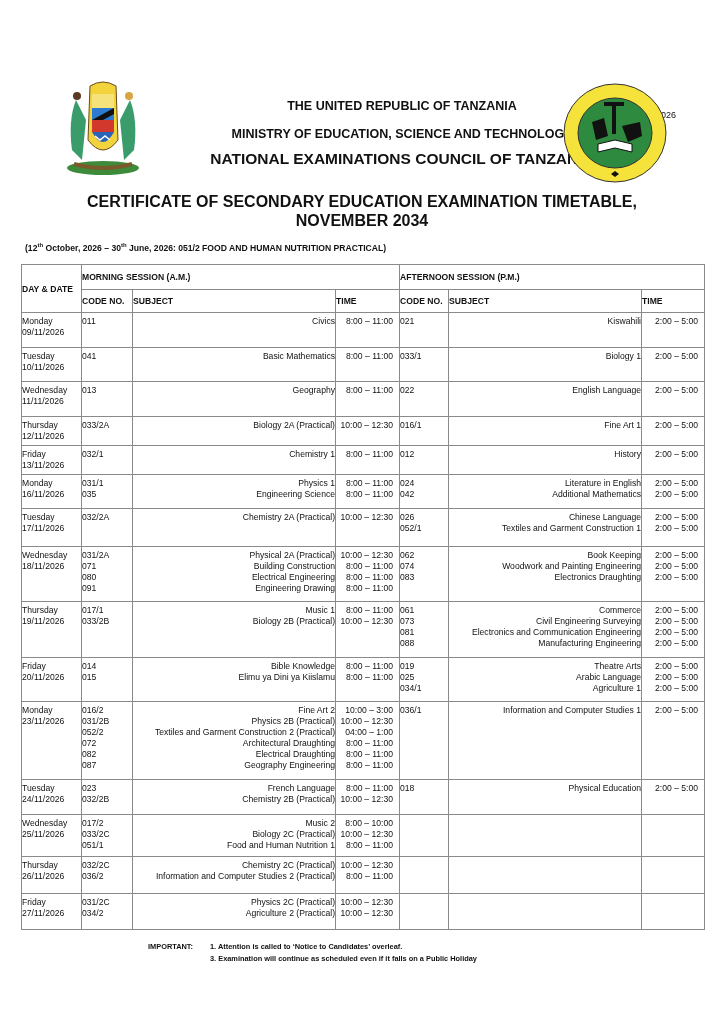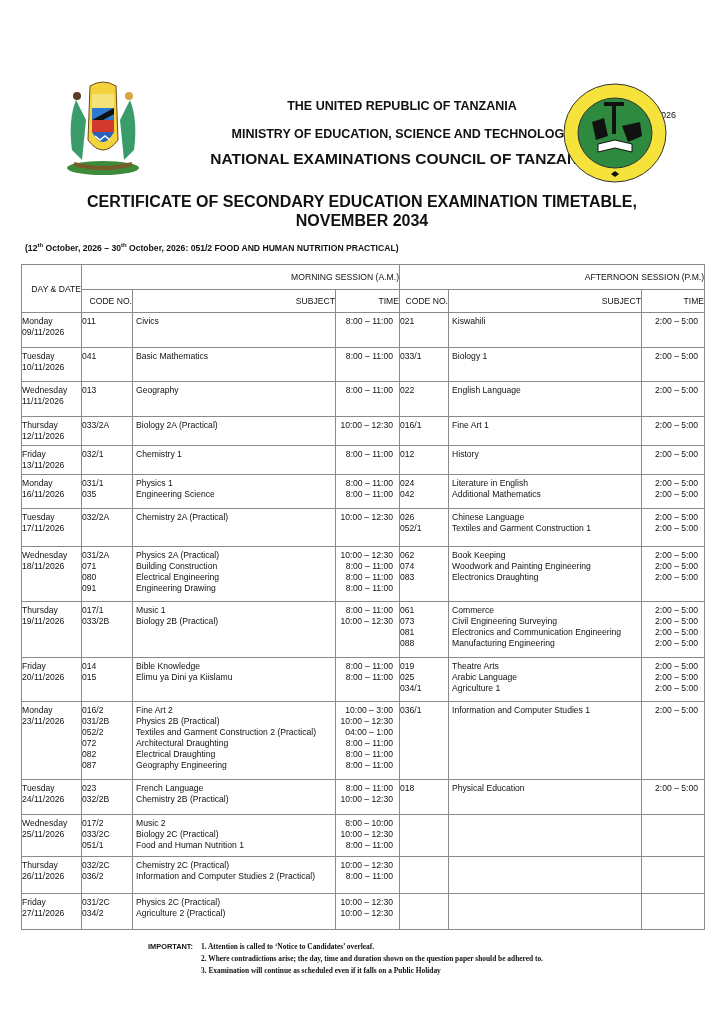--- a/index.html
+++ b/index.html
@@ -13,30 +13,30 @@
   .h3 { top: 150px; font-size: 15.5px; left: 40px; }
   .title { top: 192px; font-size: 16px; line-height: 19px; }
   .sub { left: 25px; top: 242px; font-size: 8.6px; font-weight: bold; }
   .sub sup { font-size: 6px; }
   .coat { left: 62px; top: 80px; width: 82px; height: 96px; }
   .seal { left: 562px; top: 82px; width: 106px; height: 102px; }
 
   table.tt { position: absolute; left: 21px; top: 264px; width: 683px;
              border-collapse: collapse; table-layout: fixed; font-size: 8.6px; }
   table.tt td, table.tt th { border: 1px solid #8a8a8a; padding: 0; vertical-align: top; }
-  table.tt th { font-weight: normal; vertical-align: middle; text-align: right; font-size: 8.6px; }
+  table.tt th { font-weight: bold; vertical-align: middle; text-align: left; font-size: 8.6px; }
   .c-day { text-align: left; padding-top: 3px !important; line-height: 11px; }
   .c-code { text-align: left; padding-top: 3px !important; line-height: 11px; }
-  .c-subj { text-align: left; padding: 3px 0 0 3px !important; line-height: 11px; white-space: nowrap; overflow: hidden; }
+  .c-subj { text-align: right; padding: 3px 0 0 3px !important; line-height: 11px; white-space: nowrap; overflow: hidden; }
   .c-time { text-align: right; padding: 3px 6px 0 0 !important; line-height: 11px; white-space: nowrap; }
   .line { display: block; }
 
   .imp { left: 136px; top: 941px; font-size: 7.4px; font-weight: bold; line-height: 12px; }
   .imp .lbl { position: absolute; left: 12px; top: 0; }
-  .imp .items { position: absolute; left: 65px; top: 0; white-space: nowrap; font-family: Liberation Serif, serif; }
+  .imp .items { position: absolute; left: 74px; top: 0; white-space: nowrap; }
 </style>
 </head>
 <body>
 
 <div class="abs ref">REF.CSEE 2026</div>
 
 <svg class="abs coat" viewBox="0 0 82 96">
   <ellipse cx="41" cy="88" rx="36" ry="7" fill="#3d8a3a"></ellipse>
   <path d="M28 6 Q41 -2 54 6 L56 60 Q41 80 26 60 Z" fill="#f2d33b" stroke="#6a4a1a" stroke-width="1"></path>
   <rect x="30" y="14" width="22" height="14" fill="#f6e27a"></rect>
@@ -65,21 +65,21 @@
   <path d="M30 40 L42 36 L46 54 L34 58 Z" fill="#111"></path>
   <path d="M36 62 L53 58 L70 62 L70 70 L53 66 L36 70 Z" fill="#fff" stroke="#111" stroke-width="1"></path>
   <path d="M49 92 L53 89 L57 92 L53 95 Z" fill="#111"></path>
 </svg>
 
 <div class="abs hdr title">
   <div>CERTIFICATE OF SECONDARY EDUCATION EXAMINATION TIMETABLE,</div>
   <div>NOVEMBER 2034</div>
 </div>
 
-<div class="abs sub"><span>(12</span><sup>th</sup><span> October, 2026 – 30</span><sup>th</sup><span> October, 2026: 051/2 FOOD AND HUMAN NUTRITION PRACTICAL)</span></div>
+<div class="abs sub"><span>(12</span><sup>th</sup><span> October, 2026 – 30</span><sup>th</sup><span> June, 2026: 051/2 FOOD AND HUMAN NUTRITION PRACTICAL)</span></div>
 
 <table class="tt">
   <colgroup>
     <col style="width:60px">
       <col style="width:51px">
       <col style="width:203px">
       <col style="width:64px">
     <col style="width:49px">
       <col style="width:193px">
       <col style="width:63px">
@@ -282,21 +282,21 @@
           <span class="line">Wednesday</span>
           <span class="line">18/11/2026</span>
         </td>
         <td class="c-code">
           <span class="line">031/2A</span>
           <span class="line">071</span>
           <span class="line">080</span>
           <span class="line">091</span>
         </td>
         <td class="c-subj">
-          <span class="line">Physics 2A (Practical)</span>
+          <span class="line">Physical 2A (Practical)</span>
           <span class="line">Building Construction</span>
           <span class="line">Electrical Engineering</span>
           <span class="line">Engineering Drawing</span>
         </td>
         <td class="c-time">
           <span class="line">10:00 – 12:30</span>
           <span class="line">8:00 – 11:00</span>
           <span class="line">8:00 – 11:00</span>
           <span class="line">8:00 – 11:00</span>
         </td>
@@ -517,16 +517,15 @@
         <td class="c-subj"></td>
         <td class="c-time"></td>
       </tr>
     </tbody>
 </table>
 
 <div class="abs imp">
   <span class="lbl">IMPORTANT:</span>
   <div class="items">
     <div>1. Attention is called to ‘Notice to Candidates’ overleaf.</div>
-    <div>2. Where contradictions arise; the day, time and duration shown on the question paper should be adhered to.</div>
     <div>3. Examination will continue as scheduled even if it falls on a Public Holiday</div>
   </div>
 </div>
 
 </body></html>

